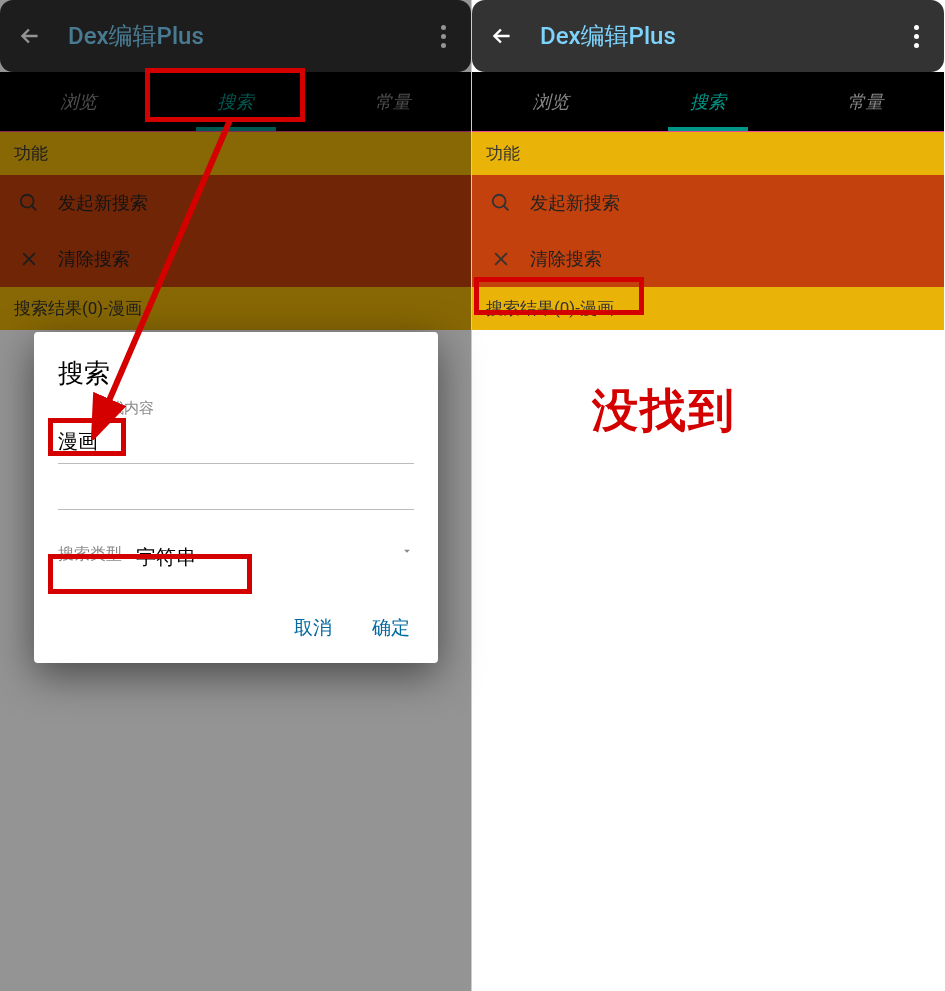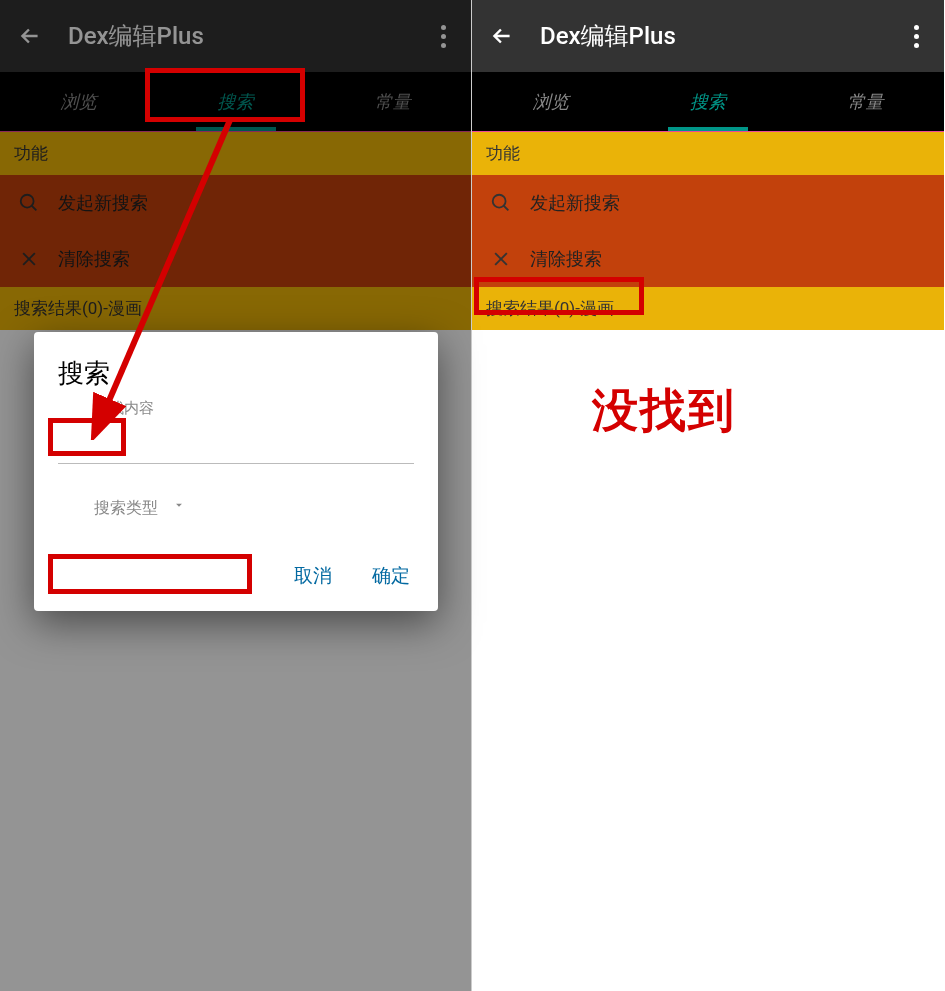--- a/index.html
+++ b/index.html
@@ -24,21 +24,22 @@
     background: rgba(0,0,0,0.42);
     z-index: 5;
     pointer-events: none;
   }
   .appbar {
     height: 72px;
     background: #333333;
     display: flex;
     align-items: center;
     padding: 0 16px;
-    color: #ffffff;
+    color: #7dd3fc;
+    border-radius: 13px;
   }
   .appbar .back { width: 28px; height: 28px; display:flex; align-items:center; justify-content:center; }
   .appbar .title { font-size: 24px; font-weight: 500; margin-left: 24px; flex: 1; }
   .appbar .menu { width: 24px; height:24px; display:flex; flex-direction:column; align-items:center; justify-content:center; gap:4px;}
   .appbar .menu span { width:5px; height:5px; border-radius:50%; background:#fff; display:block;}
   .tabs {
     height: 60px;
     display: flex;
     background: #000000;
     border-bottom: 1px solid #ec4899;
@@ -91,21 +92,20 @@
     border:none; border-bottom:1px solid #bbb;
     font-size: 20px; padding: 8px 0 10px 0;
     width:100%; margin-top:4px;
     outline:none;
     background:transparent;
   }
   .dialog .type-row {
     display:flex; align-items:flex-start;
     margin-top: 28px;
     padding: 6px 0;
-    margin-left: 36px;
   }
   .dialog .type-row .label { color:#888; font-size:16px; margin-right:14px;}
   .dialog .type-row .value { font-size:20px; flex:1;}
   .dialog .type-row .caret { color:#888; }
   .dialog .actions {
     display:flex; justify-content:flex-end; gap:32px;
     margin-top: 30px;
   }
   .dialog .actions button {
     border:none; background:none;
@@ -165,23 +165,25 @@
     <span>清除搜索</span>
   </div>
 
   <div class="section-header">搜索结果(0)-漫画</div>
 
   <div class="overlay"></div>
 
   <div class="dialog">
     <h2>搜索</h2>
     <div class="hint">查找内容</div>
+    <input class="field" value="漫画" style="">
     <input class="field" value="" style="">
     <div class="type-row">
       <span class="label">搜索类型</span>
+      <span class="value">字符串</span>
       <span class="caret">
         <svg width="14" height="14" viewBox="0 0 24 24" fill="#888">
             <path d="M7 10l5 5 5-5z"></path>
           </svg>
       </span>
     </div>
     <div class="actions">
       <button>取消</button>
       <button>确定</button>
     </div>

